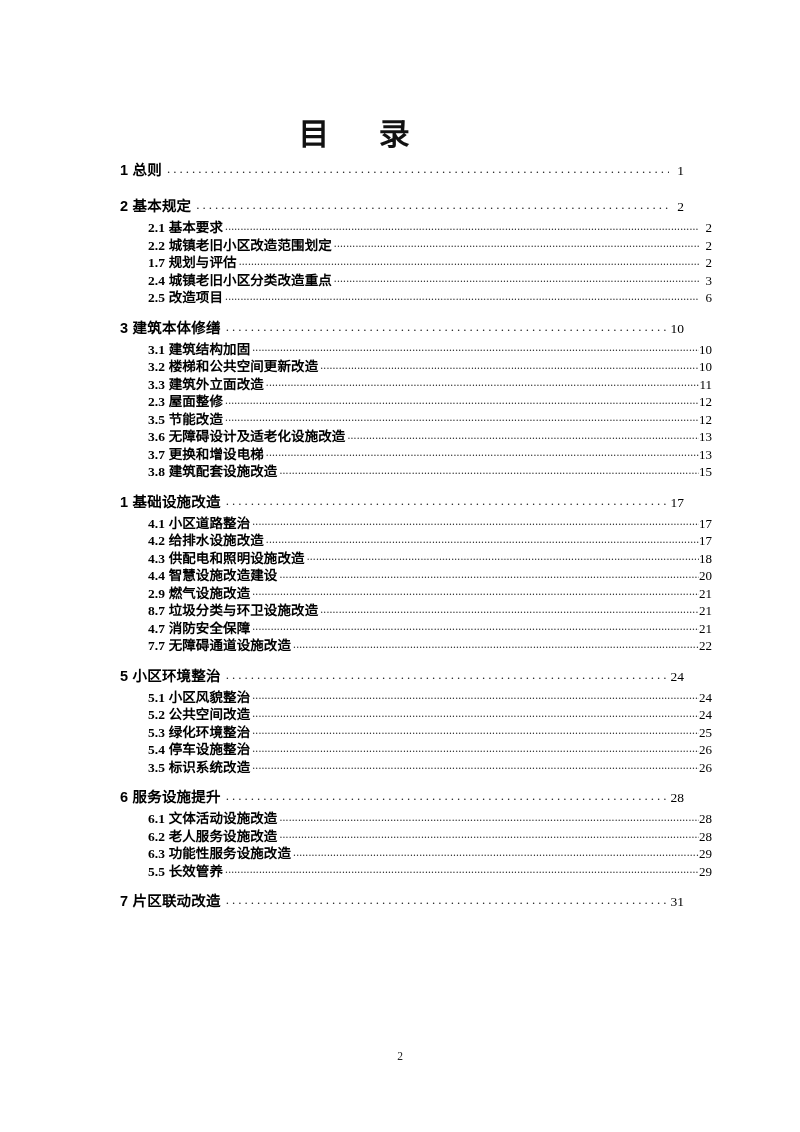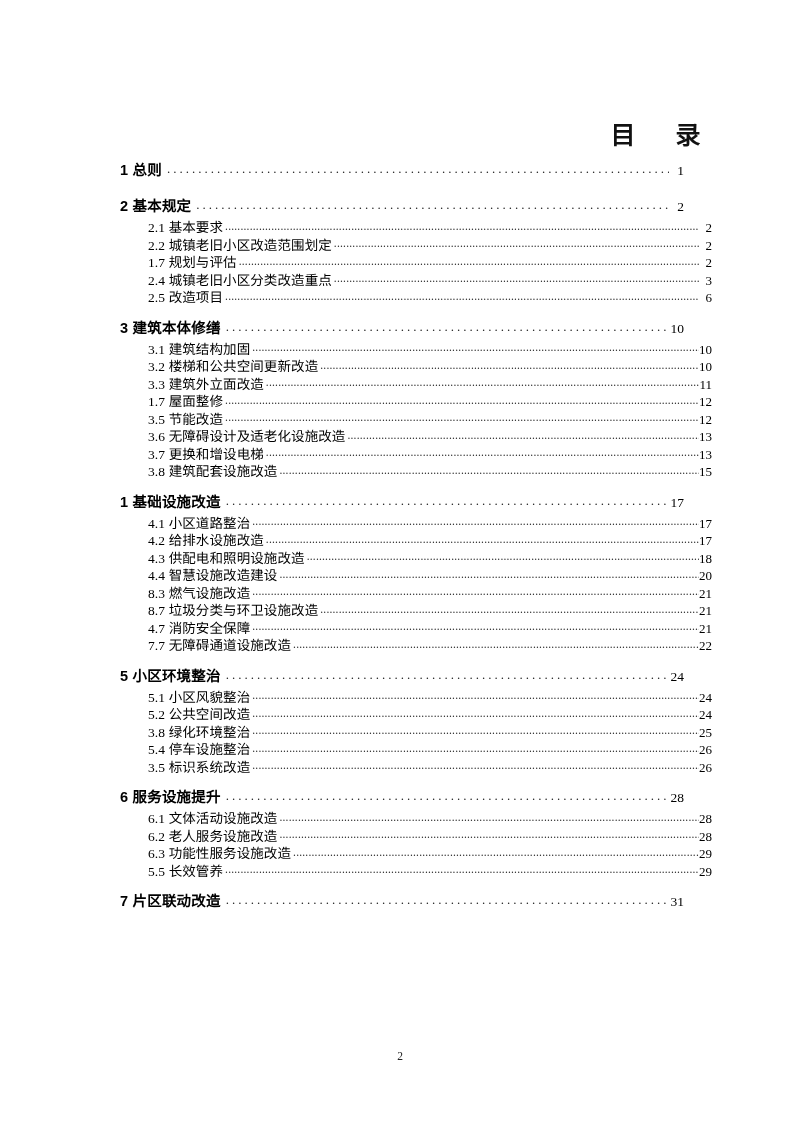--- a/index.html
+++ b/index.html
@@ -23,23 +23,23 @@
     overflow: hidden;
     box-sizing: border-box;
   }
 
   
   .toc-title {
     position: absolute;
     top: 118px;
     left: 0;
     width: 708px;
-    text-align: right;
+    text-align: center;
     font-family: "Liberation Sans", "DejaVu Sans", sans-serif;
-    font-size: 25px;
+    font-size: 31px;
     font-weight: 700;
     letter-spacing: 0.30em;
     text-indent: 0.30em;
     line-height: 34px;
     color: #111111;
   }
 
   
   .toc-body {
     position: absolute;
@@ -52,20 +52,21 @@
     display: flex;
     align-items: flex-start;
     width: 100%;
     box-sizing: border-box;
     white-space: nowrap;
   }
 
   .toc-entry .lbl {
     flex: 0 0 auto;
     display: inline-block;
+    font-weight: bold;
   }
 
   .toc-entry .leader {
     flex: 1 1 auto;
     min-width: 8px;
     overflow: hidden;
     white-space: nowrap;
     position: relative;
     top: -0.12em;
   }
@@ -213,21 +214,21 @@
         <span class="pg">10</span>
       </div>
       <div class="gap-l2"></div>
       <div class="toc-entry lvl2">
         <span class="lbl">3.3 建筑外立面改造</span>
         <span class="leader">.......................................................................................................................................................................................................</span>
         <span class="pg">11</span>
       </div>
       <div class="gap-l2"></div>
       <div class="toc-entry lvl2">
-        <span class="lbl">1.7 屋面整修</span>
+        <span class="lbl">2.3 屋面整修</span>
         <span class="leader">.......................................................................................................................................................................................................</span>
         <span class="pg">12</span>
       </div>
       <div class="gap-l2"></div>
       <div class="toc-entry lvl2">
         <span class="lbl">3.5 节能改造</span>
         <span class="leader">.......................................................................................................................................................................................................</span>
         <span class="pg">12</span>
       </div>
       <div class="gap-l2"></div>
@@ -273,21 +274,21 @@
         <span class="pg">18</span>
       </div>
       <div class="gap-l2"></div>
       <div class="toc-entry lvl2">
         <span class="lbl">4.4 智慧设施改造建设</span>
         <span class="leader">.......................................................................................................................................................................................................</span>
         <span class="pg">20</span>
       </div>
       <div class="gap-l2"></div>
       <div class="toc-entry lvl2">
-        <span class="lbl">8.3 燃气设施改造</span>
+        <span class="lbl">2.9 燃气设施改造</span>
         <span class="leader">.......................................................................................................................................................................................................</span>
         <span class="pg">21</span>
       </div>
       <div class="gap-l2"></div>
       <div class="toc-entry lvl2">
         <span class="lbl">8.7 垃圾分类与环卫设施改造</span>
         <span class="leader">.......................................................................................................................................................................................................</span>
         <span class="pg">21</span>
       </div>
       <div class="gap-l2"></div>
@@ -315,21 +316,21 @@
         <span class="pg">24</span>
       </div>
       <div class="gap-l2"></div>
       <div class="toc-entry lvl2">
         <span class="lbl">5.2 公共空间改造</span>
         <span class="leader">.......................................................................................................................................................................................................</span>
         <span class="pg">24</span>
       </div>
       <div class="gap-l2"></div>
       <div class="toc-entry lvl2">
-        <span class="lbl">3.8 绿化环境整治</span>
+        <span class="lbl">5.3 绿化环境整治</span>
         <span class="leader">.......................................................................................................................................................................................................</span>
         <span class="pg">25</span>
       </div>
       <div class="gap-l2"></div>
       <div class="toc-entry lvl2">
         <span class="lbl">5.4 停车设施整治</span>
         <span class="leader">.......................................................................................................................................................................................................</span>
         <span class="pg">26</span>
       </div>
       <div class="gap-l2"></div>

